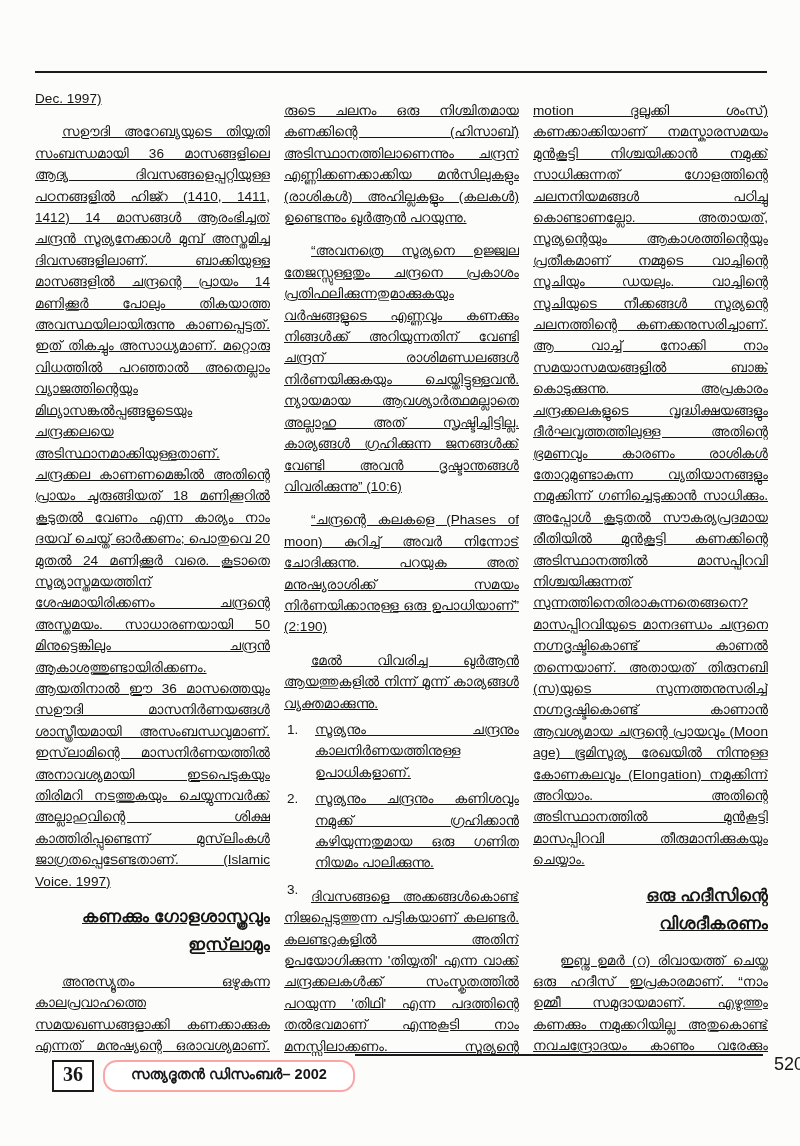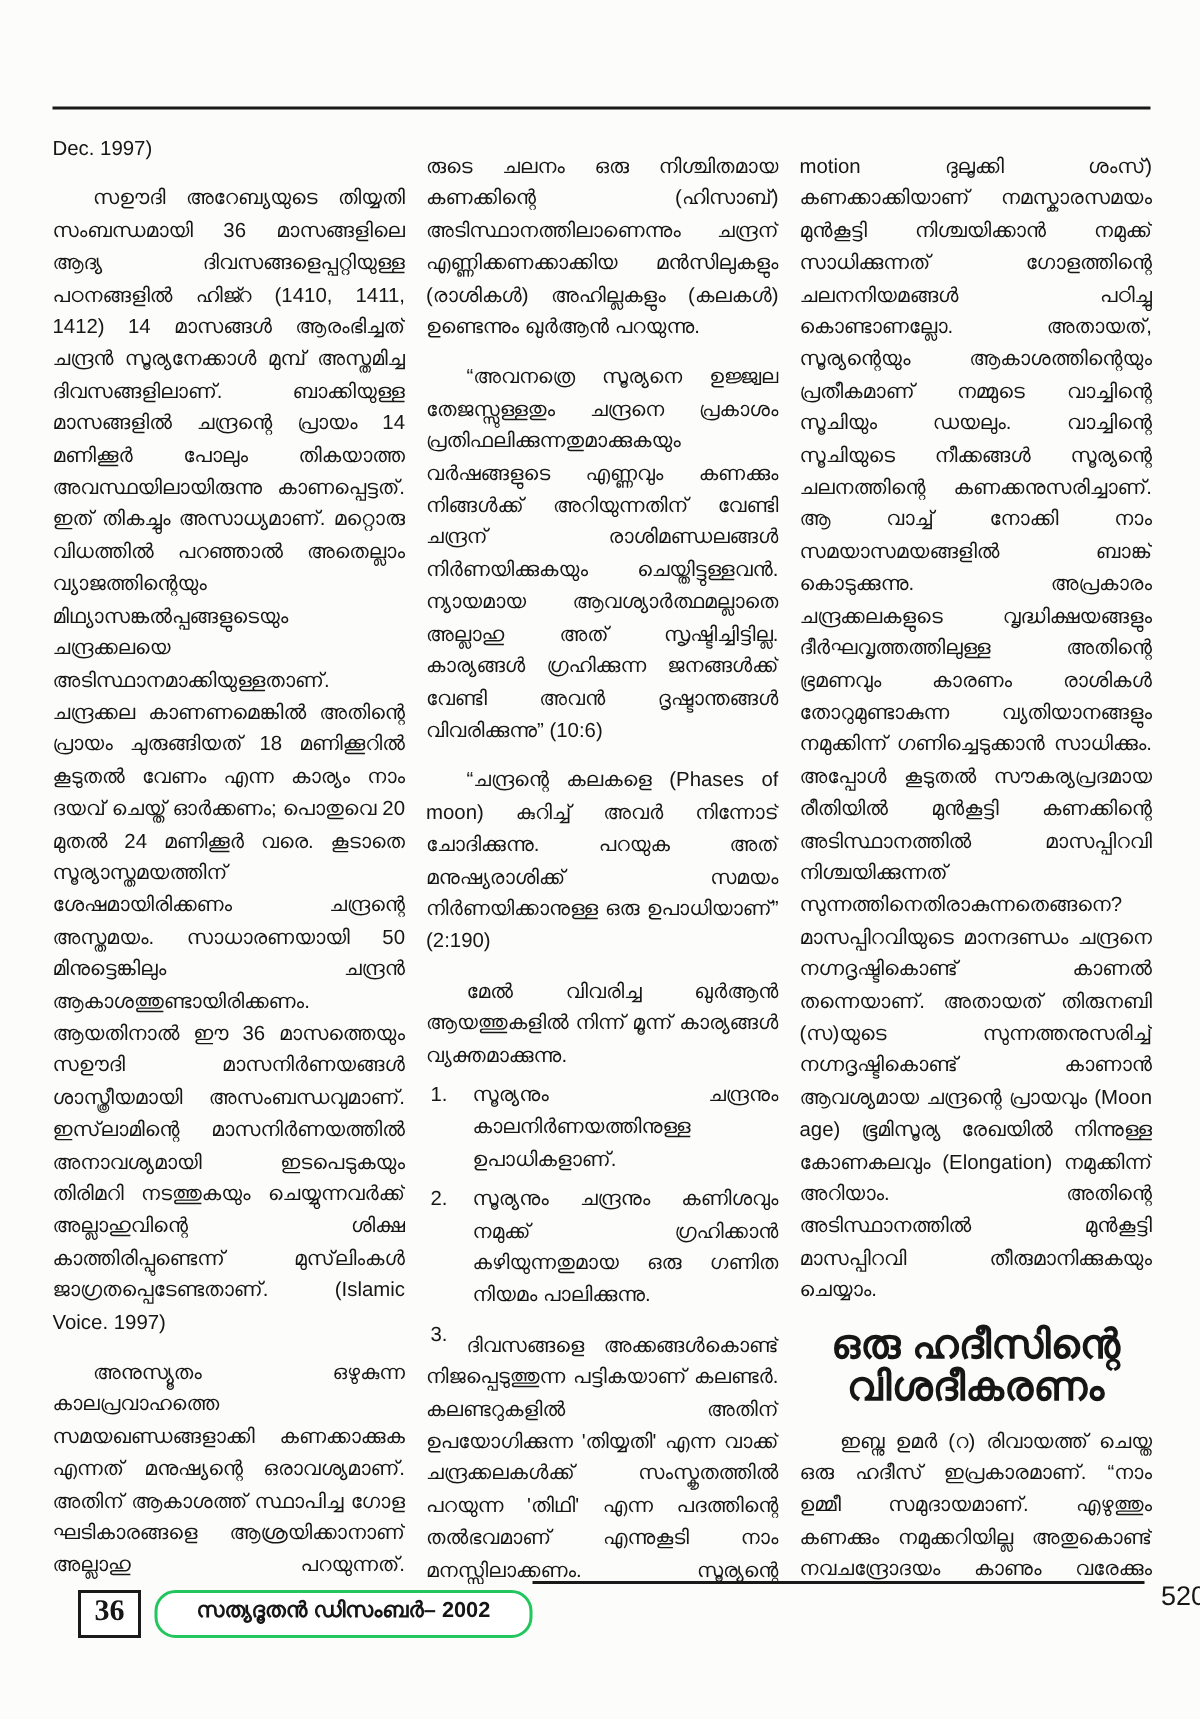--- a/index.html
+++ b/index.html
@@ -10,55 +10,55 @@
     color:#161616;
     -webkit-font-smoothing:antialiased;
   }
   .page{position:relative;width:800px;height:1146px;overflow:hidden;}
   .top-rule{
     position:absolute;left:35px;width:732px;top:71px;
     border-top:2px solid #1a1a1a;
   }
   .columns{
     position:absolute;left:35px;top:88px;width:733px;height:968px;
-    display:flex;gap:14px;overflow:hidden;
+    display:flex;gap:14px;overflow:hidden;text-decoration:underline;
   }
   .col{
     flex:1 1 0;min-width:0;
     font-size:13.6px;line-height:21.4px;
     text-align:justify;
     overflow:hidden;
     overflow-wrap:anywhere;
   }
   .loose-line{margin:0 0 8px;text-align:left;}
   .para{margin:12px 0 3px;text-indent:27px;}
   .para.no-indent{text-indent:0;}
   .section-heading{
-    font-weight:bold;font-size:27px;line-height:28px;
-    text-align:center;text-indent:0;
+    font-weight:bold;font-size:17px;line-height:28px;
+    text-align:right;text-indent:0;
     margin:11px 0 7px;
     letter-spacing:.2px;
   }
   .list-item{
     position:relative;padding-left:31px;margin:5px 0 5px;
   }
   .list-item .num{position:absolute;left:3px;top:0;}
   .footer{
     position:absolute;left:8px;top:1060px;width:752px;height:32px;
     display:flex;padding-left:44px;
   }
   .pageno-box{
     border:2px solid #1a1a1a;
     font-family:"Liberation Serif", serif;
     font-weight:bold;font-size:20px;line-height:24px;
     padding:0 9px;background:#fff;
     flex:0 0 auto;
   }
   .title-pill{
-    border:2px solid #22c55e;border-radius:14px;
+    border:2px solid #fca5a5;border-radius:14px;
     font-weight:bold;font-size:14.5px;line-height:22px;
     padding:1px 26px;margin-left:9px;background:#fff;
     flex:0 0 auto;white-space:nowrap;
   }
   .footer-rule{flex:1 1 auto;border-top:2px solid #1a1a1a;height:0;margin-top:-6px;}
   .pageno-right{
     flex:0 0 auto;font-size:18px;margin-left:11px;margin-top:-6px;
   }
 </style>
 </head>
@@ -66,20 +66,21 @@
 
 <div class="page">
 
   <div class="top-rule"></div>
 
   <div class="columns">
 
     <div class="col">
       <p class="loose-line">Dec. 1997)</p>
       <p class="para">സഊദി അറേബ്യയുടെ തിയ്യതി സംബന്ധമായി 36 മാസങ്ങളിലെ ആദ്യ ദിവസങ്ങളെപ്പറ്റിയുള്ള പഠനങ്ങളിൽ ഹിജ്റ (1410, 1411, 1412) 14 മാസങ്ങൾ ആരംഭിച്ചത് ചന്ദ്രൻ സൂര്യനേക്കാൾ മുമ്പ് അസ്തമിച്ച ദിവസങ്ങളിലാണ്. ബാക്കിയുള്ള മാസങ്ങളിൽ ചന്ദ്രന്റെ പ്രായം 14 മണിക്കൂർ പോലും തികയാത്ത അവസ്ഥയിലായിരുന്നു കാണപ്പെട്ടത്. ഇത് തികച്ചും അസാധ്യമാണ്. മറ്റൊരു വിധത്തിൽ പറഞ്ഞാൽ അതെല്ലാം വ്യാജത്തിന്റെയും മിഥ്യാസങ്കൽപ്പങ്ങളുടെയും ചന്ദ്രക്കലയെ അടിസ്ഥാനമാക്കിയുള്ളതാണ്. ചന്ദ്രക്കല കാണണമെങ്കിൽ അതിന്റെ പ്രായം ചുരുങ്ങിയത് 18 മണിക്കൂറിൽ കൂടുതൽ വേണം എന്ന കാര്യം നാം ദയവ് ചെയ്ത് ഓർക്കണം; പൊതുവെ 20 മുതൽ 24 മണിക്കൂർ വരെ. കൂടാതെ സൂര്യാസ്തമയത്തിന് ശേഷമായിരിക്കണം ചന്ദ്രന്റെ അസ്തമയം. സാധാരണയായി 50 മിനുട്ടെങ്കിലും ചന്ദ്രൻ ആകാശത്തുണ്ടായിരിക്കണം. ആയതിനാൽ ഈ 36 മാസത്തെയും സഊദി മാസനിർണയങ്ങൾ ശാസ്ത്രീയമായി അസംബന്ധവുമാണ്. ഇസ്‌ലാമിന്റെ മാസനിർണയത്തിൽ അനാവശ്യമായി ഇടപെടുകയും തിരിമറി നടത്തുകയും ചെയ്യുന്നവർക്ക് അല്ലാഹുവിന്റെ ശിക്ഷ കാത്തിരിപ്പുണ്ടെന്ന് മുസ്‌ലിംകൾ ജാഗ്രതപ്പെടേണ്ടതാണ്. (Islamic Voice. 1997)</p>
+      <h2 class="section-heading">കണക്കും ഗോളശാസ്ത്രവും ഇസ്‌ലാമും</h2>
       <p class="para">അനുസ്യൂതം ഒഴുകുന്ന കാലപ്രവാഹത്തെ സമയഖണ്ഡങ്ങളാക്കി കണക്കാക്കുക എന്നത് മനുഷ്യന്റെ ഒരാവശ്യമാണ്. അതിന് ആകാശത്ത് സ്ഥാപിച്ച ഗോള ഘടികാരങ്ങളെ ആശ്രയിക്കാനാണ് അല്ലാഹു പറയുന്നത്. കാലനിർണയത്തിനായി മനുഷ്യൻ ആവിഷ്കരിച്ച സമയനിർണയപദ്ധതികളെല്ലാം സൂര്യ ചന്ദ്രന്മാരുടെ ചലനങ്ങളുടെ ഗണിതത്തെ അടിസ്ഥാനമാക്കിയുള്ളതാണ്. കാരണം സൂര്യചന്ദ്രന്മാ</p>
     </div>
 
     <div class="col">
       <p class="para no-indent">രുടെ ചലനം ഒരു നിശ്ചിതമായ കണക്കിന്റെ (ഹിസാബ്) അടിസ്ഥാനത്തിലാണെന്നും ചന്ദ്രന് എണ്ണിക്കണക്കാക്കിയ മൻസിലുകളും (രാശികൾ) അഹില്ലകളും (കലകൾ) ഉണ്ടെന്നും ഖുർആൻ പറയുന്നു.</p>
       <p class="para">“അവനത്രെ സൂര്യനെ ഉജ്ജ്വല തേജസ്സുള്ളതും ചന്ദ്രനെ പ്രകാശം പ്രതിഫലിക്കുന്നതുമാക്കുകയും വർഷങ്ങളുടെ എണ്ണവും കണക്കും നിങ്ങൾക്ക് അറിയുന്നതിന് വേണ്ടി ചന്ദ്രന് രാശിമണ്ഡലങ്ങൾ നിർണയിക്കുകയും ചെയ്തിട്ടുള്ളവൻ. ന്യായമായ ആവശ്യാർത്ഥമല്ലാതെ അല്ലാഹു അത് സൃഷ്ടിച്ചിട്ടില്ല. കാര്യങ്ങൾ ഗ്രഹിക്കുന്ന ജനങ്ങൾക്ക് വേണ്ടി അവൻ ദൃഷ്ടാന്തങ്ങൾ വിവരിക്കുന്നു” (10:6)</p>
       <p class="para">“ചന്ദ്രന്റെ കലകളെ (Phases of moon) കുറിച്ച് അവർ നിന്നോട് ചോദിക്കുന്നു. പറയുക അത് മനുഷ്യരാശിക്ക് സമയം നിർണയിക്കാനുള്ള ഒരു ഉപാധിയാണ്” (2:190)</p>
       <p class="para">മേൽ വിവരിച്ച ഖുർആൻ ആയത്തുകളിൽ നിന്ന് മൂന്ന് കാര്യങ്ങൾ വ്യക്തമാക്കുന്നു.</p>
       <div class="list-item">
         <span class="num">1.</span>

